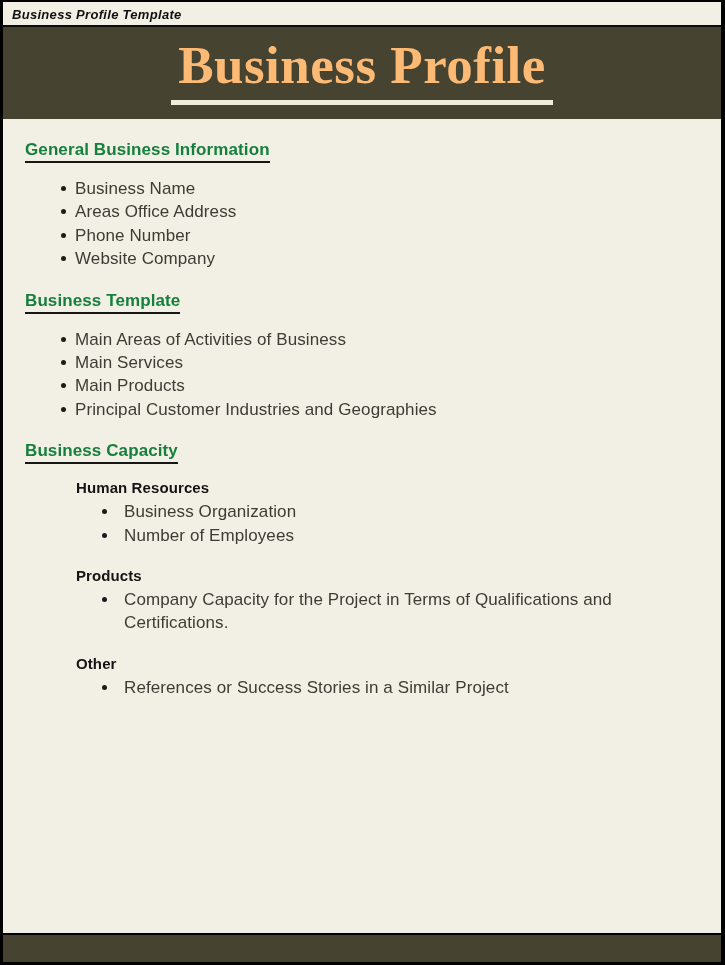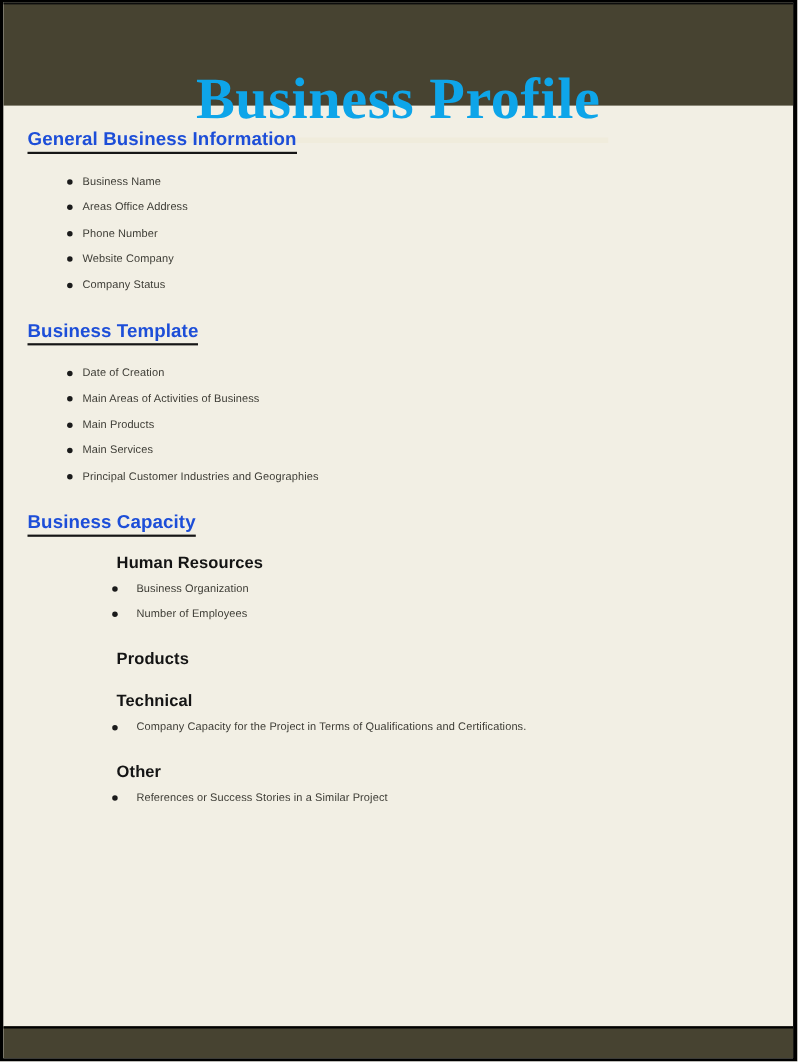--- a/index.html
+++ b/index.html
@@ -36,127 +36,126 @@
     border-top: 2px solid #0c0c0c;
     text-align: center;
     padding-top: 9px;
   }
   .banner h1 {
     display: inline-block;
     font-family: "Liberation Serif", "DejaVu Serif", serif;
     font-weight: bold;
     font-size: 53px;
     line-height: 58px;
-    color: #0ea5e9;
+    color: #fdba74;
     border-bottom: 5px solid #f0ecdc;
     padding: 0 7px 6px 7px;
     letter-spacing: 0.5px;
-    margin-top: 48px;
   }
   .content {
     padding: 1px 20px 0 22px;
   }
   .h2wrap { margin-top: 20px; }
   .h2wrap h2 {
     display: inline-block;
     font-size: 17px;
     line-height: 20px;
     font-weight: bold;
-    color: #1d4ed8;
+    color: #15803d;
     border-bottom: 2px solid #161616;
     padding-bottom: 1px;
     letter-spacing: 0.1px;
   }
   ul { list-style: none; }
   ul.l1 { margin-top: 14px; padding-left: 35px; }
   ul.l2 { margin-top: 3px; padding-left: 76px; }
   li {
     position: relative;
-    font-size: 10px;
+    font-size: 17px;
     line-height: 23.4px;
     color: #3d3c35;
     letter-spacing: 0.1px;
   }
   ul.l1 li { padding-left: 15px; }
   ul.l2 li { padding-left: 23px; }
   li::before {
     content: "";
     position: absolute;
     left: 1px;
     top: 9px;
     width: 5px;
     height: 5px;
     border-radius: 50%;
     background: #1b1b1b;
   }
   h3 {
     margin-top: 20px;
-    margin-left: 81px;
+    margin-left: 51px;
     font-size: 15px;
     line-height: 18px;
     font-weight: bold;
     color: #141414;
     letter-spacing: 0.1px;
   }
   h3.first-sub { margin-top: 15px; }
   .footer {
     position: absolute;
     left: 0; right: 0; bottom: 0;
     height: 29px;
     background: #474331;
     border-top: 2px solid #000000;
   }
 </style>
 </head>
 <body>
 
 <div class="page">
 
+  <div class="titlebar">
+    <span>Business Profile Template</span>
+  </div>
 
   <div class="banner">
     <h1>Business Profile</h1>
   </div>
 
   <div class="content">
 
     <div class="h2wrap">
       <h2>General Business Information</h2>
     </div>
     <ul class="l1">
       <li>Business Name</li>
       <li>Areas Office Address</li>
       <li>Phone Number</li>
       <li>Website Company</li>
-      <li>Company Status</li>
     </ul>
 
     <div class="h2wrap">
       <h2>Business Template</h2>
     </div>
     <ul class="l1">
-      <li>Date of Creation</li>
       <li>Main Areas of Activities of Business</li>
+      <li>Main Services</li>
       <li>Main Products</li>
-      <li>Main Services</li>
       <li>Principal Customer Industries and Geographies</li>
     </ul>
 
     <div class="h2wrap">
       <h2>Business Capacity</h2>
     </div>
 
     <h3 class="first-sub">Human Resources</h3>
     <ul class="l2">
       <li>Business Organization</li>
       <li>Number of Employees</li>
     </ul>
 
     <h3>Products</h3>
 
-    <h3>Technical</h3>
     <ul class="l2">
       <li>Company Capacity for the Project in Terms of Qualifications and Certifications.</li>
     </ul>
 
     <h3>Other</h3>
     <ul class="l2">
       <li>References or Success Stories in a Similar Project</li>
     </ul>
 
   </div>

